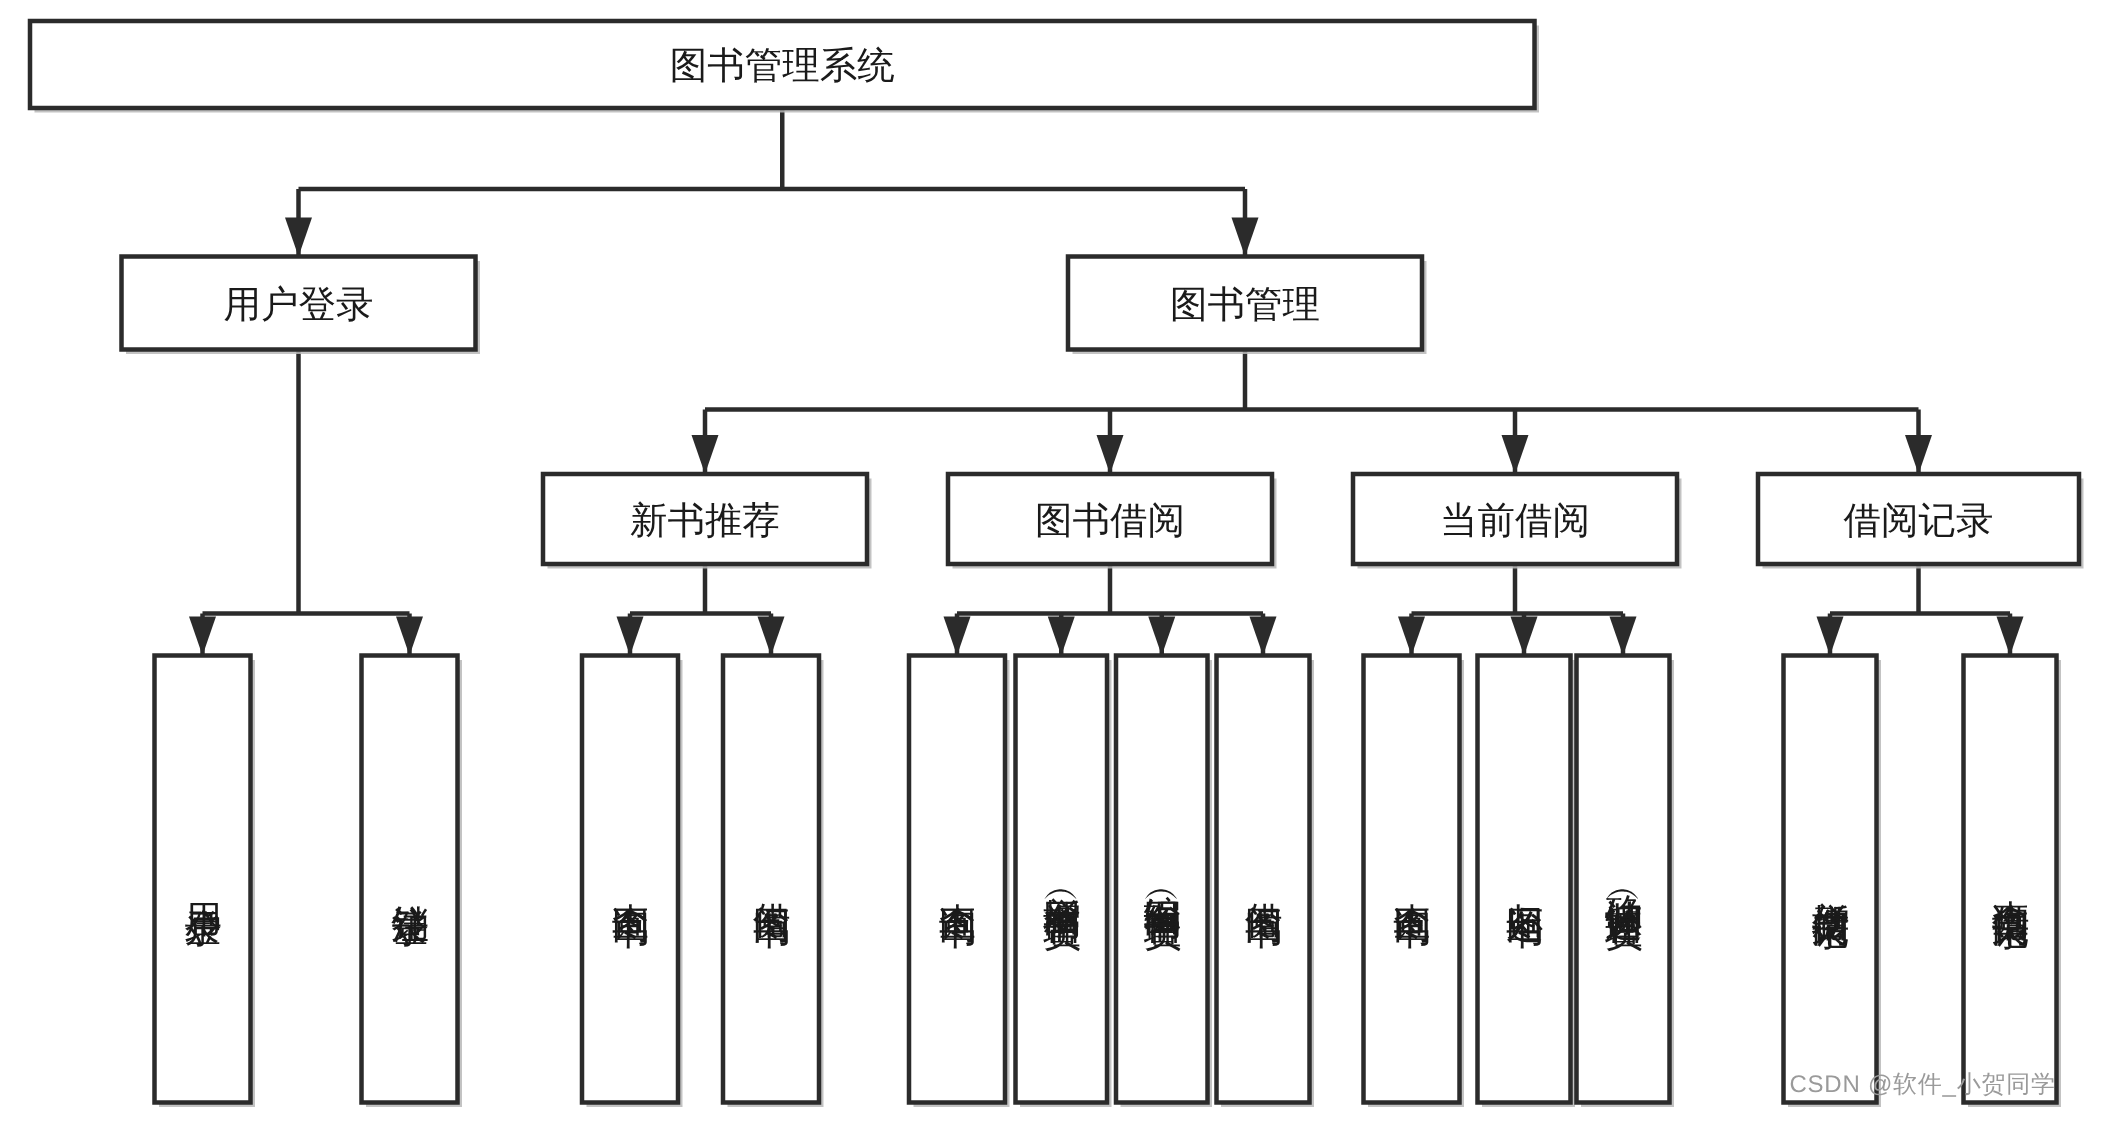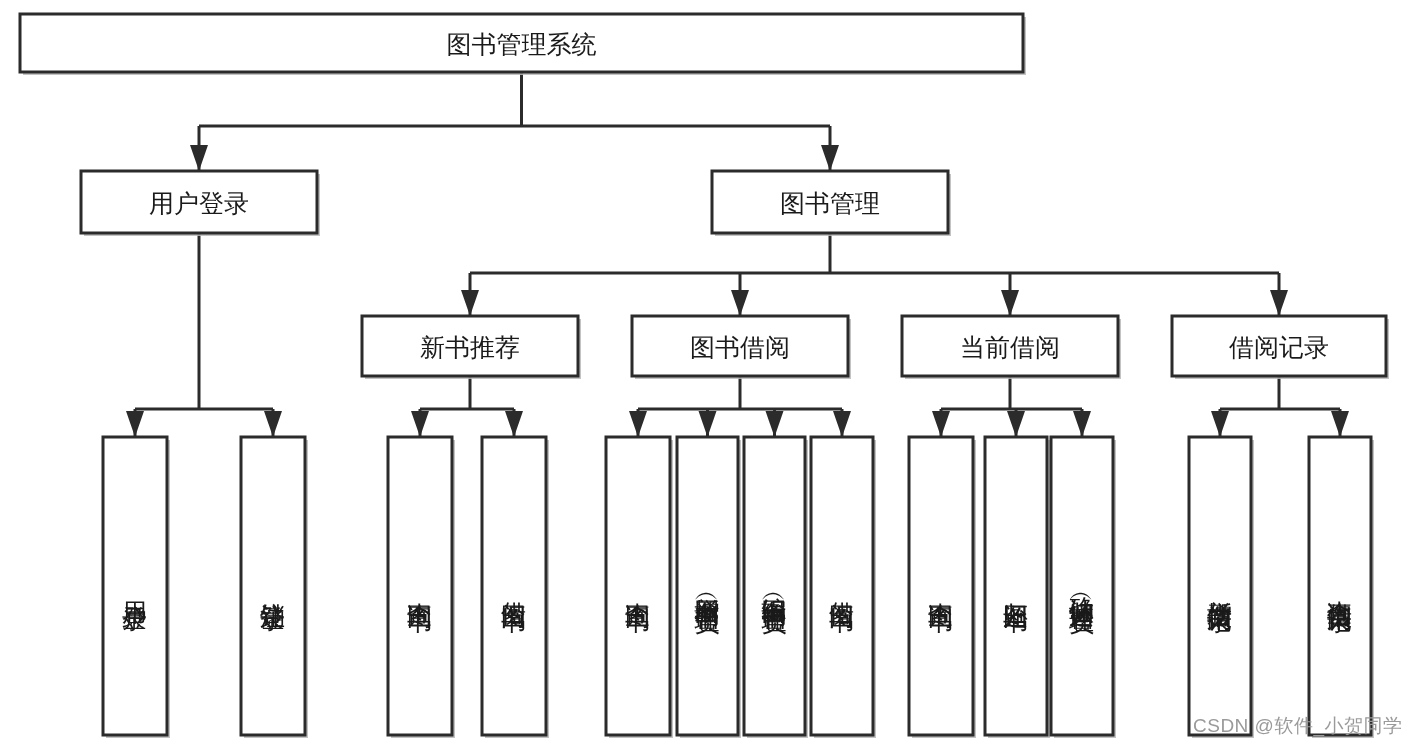--- a/index.html
+++ b/index.html
@@ -66,21 +66,21 @@
     display: flex;
     align-items: center;
     justify-content: center;
     text-align: center;
     white-space: nowrap;
     pointer-events: none;
   }
   .watermark {
     position: absolute;
     font-family: "Liberation Sans", "DejaVu Sans", sans-serif;
-    font-size: 19px;
+    font-size: 16px;
     color: #9a9a9a;
     white-space: nowrap;
     letter-spacing: 0.5px;
   }
 </style>
 </head>
 <body>
 
 <div id="diagram-root">
 

